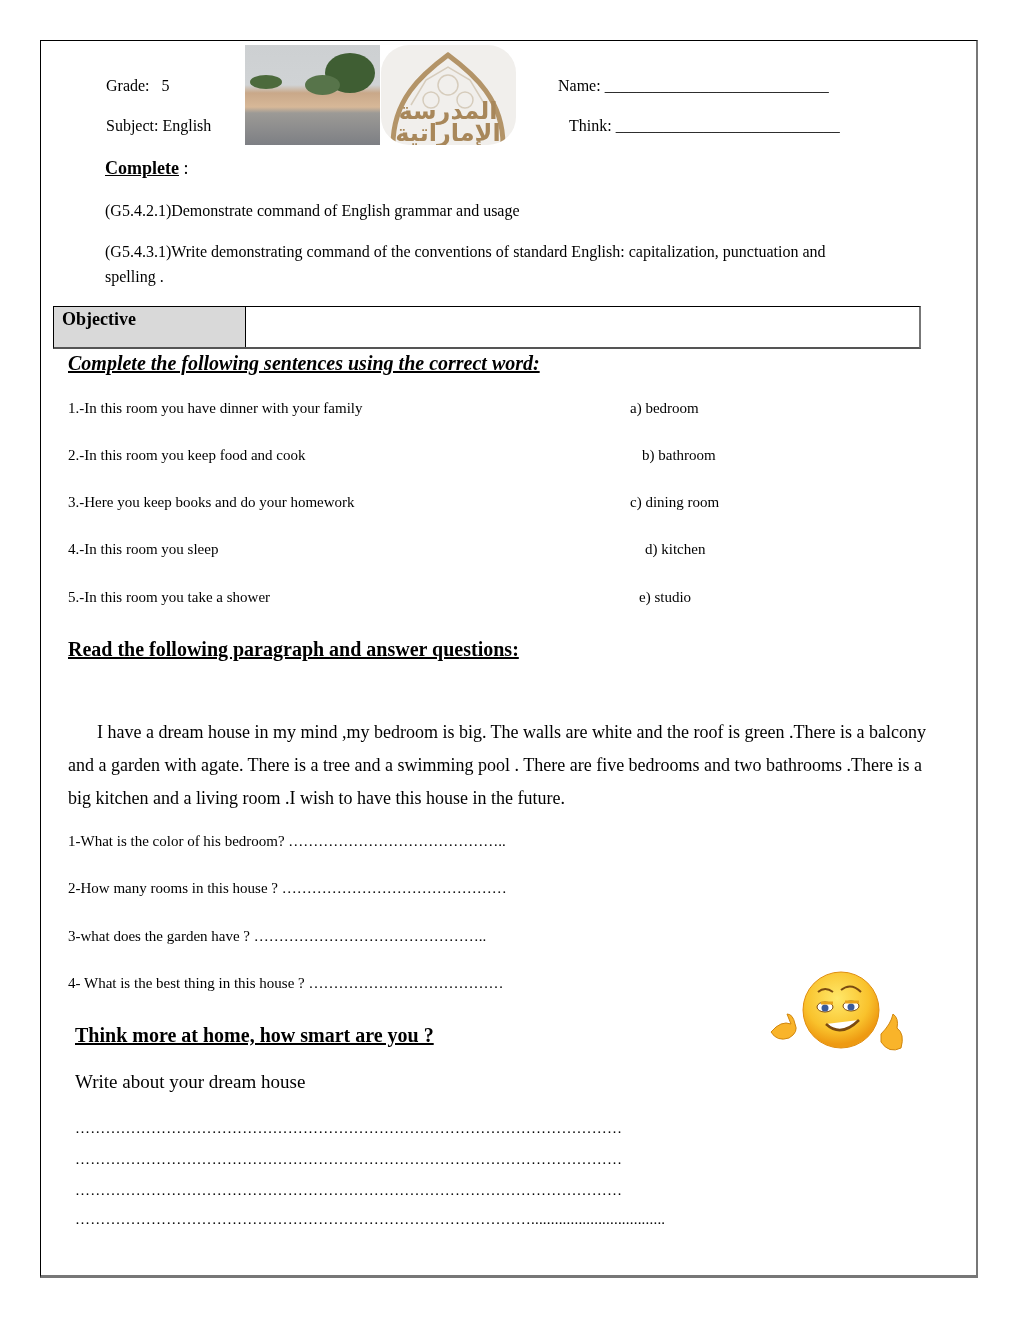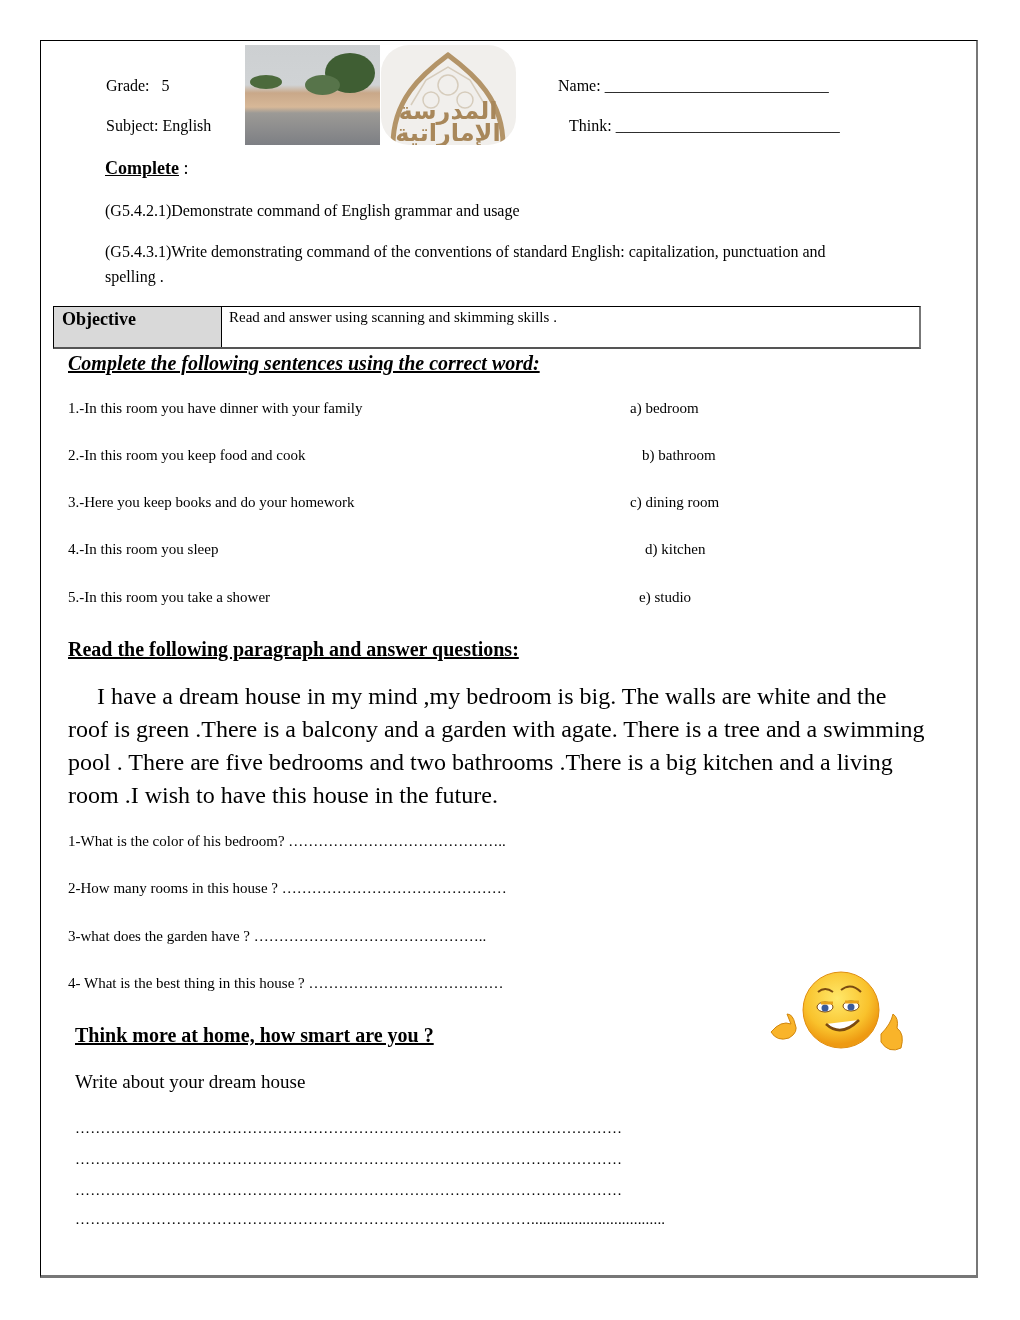--- a/index.html
+++ b/index.html
@@ -12,24 +12,24 @@
   .small { font-size: 16px; }
   .med { font-size: 15px; }
   .hdr-bold { font-weight: bold; text-decoration: underline; font-size: 20px; }
   .img-house { position: absolute; left: 245px; top: 45px; width: 135px; height: 100px;
                background: linear-gradient(#cdd0d2 0%, #d0d3d5 40%, #c9a889 48%, #d7b898 62%, #9c9a96 68%, #7d7f84 100%);
                overflow: hidden; }
   .img-house .tree { position: absolute; border-radius: 50%; background: #4c6a3c; }
   .img-logo { position: absolute; left: 381px; top: 45px; width: 135px; height: 100px; background: #f1efec; overflow: hidden; border-radius: 28px; }
   .objective { position: absolute; left: 53px; top: 306px; width: 868px; height: 43px;
                border: 1px solid #000; border-right: 2px solid #777; border-bottom: 2px solid #555; box-sizing: border-box; display: flex; }
-  .obj-head { width: 168px; background: #d9d9d9; border-right: 1px solid #000; font-weight: bold; font-size: 18px; padding: 2px 8px; box-sizing: border-box; }
+  .obj-head { width: 192px; background: #d9d9d9; border-right: 1px solid #000; font-weight: bold; font-size: 18px; padding: 2px 8px; box-sizing: border-box; }
   .obj-body { flex: 1; font-size: 15px; line-height: 17px; padding: 2px 7px; }
   .dots { letter-spacing: 0.2px; }
-  .para { position: absolute; left: 68px; top: 680px; width: 860px; font-size: 24px; line-height: 33px; }
+  .para { position: absolute; left: 68px; top: 716px; width: 860px; font-size: 18px; line-height: 33px; }
   .emoji { position: absolute; left: 763px; top: 962px; width: 150px; height: 105px; }
 </style>
 </head>
 <body>
 
 <div class="frame"></div>
 
 <div class="abs small" style="left:106px; top:77px;">
   <span>Grade:</span>&nbsp;&nbsp;&nbsp;<span>5</span>
 </div>
@@ -65,21 +65,20 @@
 <div class="abs" style="left:105px; top:158px; font-size:18px;">
   <span style="font-weight:bold; text-decoration:underline;">Complete</span><span> :</span>
 </div>
 <div class="abs small" style="left:105px; top:202px;">(G5.4.2.1)Demonstrate command of English grammar and usage</div>
 <div class="abs small" style="left:105px; top:243px;">(G5.4.3.1)Write demonstrating command of the conventions of standard English: capitalization, punctuation and</div>
 <div class="abs small" style="left:105px; top:268px;">spelling .</div>
 
 <div class="objective">
   <div class="obj-head">Objective</div>
   <div class="obj-body">
-    <div>Read and answer using scanning and skimming skills .</div>
   </div>
 </div>
 
 <div class="abs hdr-bold" style="left:68px; top:352px;font-style:italic;">Complete the following sentences  using the correct word:</div>
 
 <div class="abs med" style="left:68px; top:400px;">1.-In this room you have dinner with your family</div>
 <div class="abs med" style="left:68px; top:447px;">2.-In this room you keep food and cook</div>
 <div class="abs med" style="left:68px; top:494px;">3.-Here you keep books and do your homework</div>
 <div class="abs med" style="left:68px; top:541px;">4.-In this room you sleep</div>
 <div class="abs med" style="left:68px; top:589px;">5.-In this room you take a shower</div>

